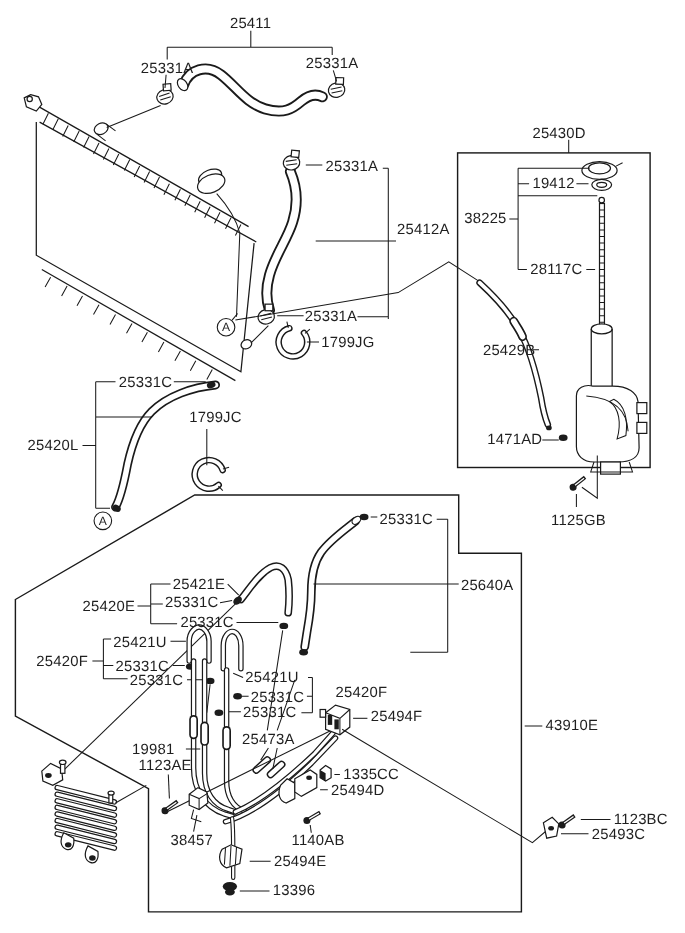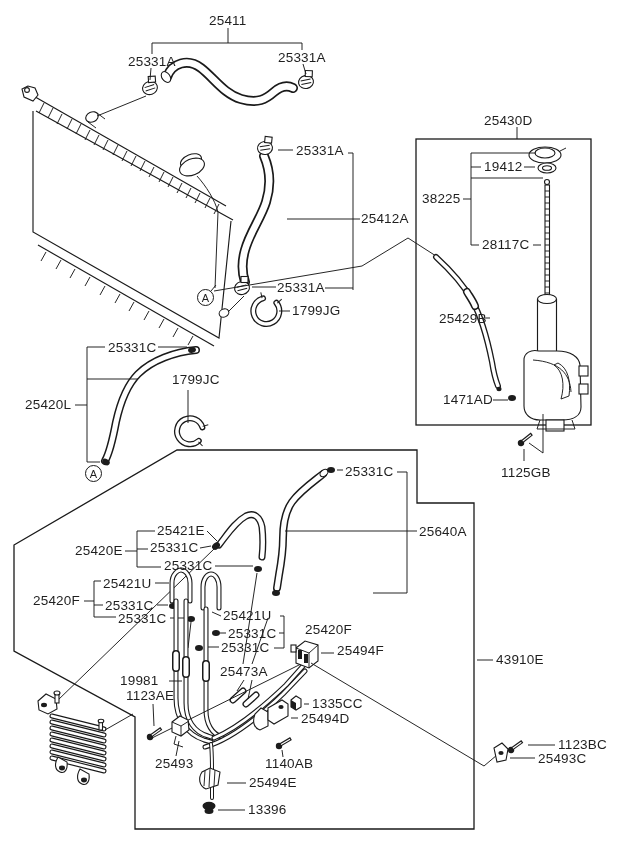--- a/index.html
+++ b/index.html
@@ -357,21 +357,21 @@
     <ellipse class="dk" cx="501" cy="753" rx="2.6" ry="2.1"></ellipse>
     <use href="#bolt" transform="translate(511,750) rotate(-5)"></use>
     <path class="lt" d="M528,745 H555 M510,758 H535"></path>
   </g>
 </svg>
 
 <div class="lbl" style="left:209px;top:14px">25411</div>
 <div class="lbl" style="left:128px;top:55px">25331A</div>
 <div class="lbl" style="left:278px;top:51px">25331A</div>
 <div class="lbl" style="left:296px;top:144px">25331A</div>
-<div class="lbl" style="left:361px;top:212px">25412A</div>
+<div class="lbl" style="left:361px;top:202px">25412A</div>
 <div class="lbl" style="left:277px;top:281px">25331A</div>
 <div class="lbl" style="left:292px;top:304px">1799JG</div>
 <div class="lbl" style="left:108px;top:341px">25331C</div>
 <div class="lbl" style="left:172px;top:373px">1799JC</div>
 <div class="lbl" style="left:25px;top:398px">25420L</div>
 <div class="lbl" style="left:484px;top:114px">25430D</div>
 <div class="lbl" style="left:484px;top:160px">19412</div>
 <div class="lbl" style="left:422px;top:192px">38225</div>
 <div class="lbl" style="left:482px;top:238px">28117C</div>
 <div class="lbl" style="left:439px;top:312px">25429B</div>
@@ -391,21 +391,21 @@
 <div class="lbl" style="left:228px;top:627px">25331C</div>
 <div class="lbl" style="left:221px;top:641px">25331C</div>
 <div class="lbl" style="left:305px;top:623px">25420F</div>
 <div class="lbl" style="left:337px;top:644px">25494F</div>
 <div class="lbl" style="left:496px;top:653px">43910E</div>
 <div class="lbl" style="left:120px;top:674px">19981</div>
 <div class="lbl" style="left:126px;top:689px">1123AE</div>
 <div class="lbl" style="left:220px;top:665px">25473A</div>
 <div class="lbl" style="left:312px;top:697px">1335CC</div>
 <div class="lbl" style="left:301px;top:712px">25494D</div>
-<div class="lbl" style="left:155px;top:757px">25493</div>
+<div class="lbl" style="left:155px;top:757px">38457</div>
 <div class="lbl" style="left:265px;top:757px">1140AB</div>
 <div class="lbl" style="left:249px;top:776px">25494E</div>
 <div class="lbl" style="left:248px;top:803px">13396</div>
 <div class="lbl" style="left:558px;top:738px">1123BC</div>
 <div class="lbl" style="left:538px;top:752px">25493C</div>
 
 <div class="marker" style="left:197px;top:289px">
       <span>A</span>
     </div>
 <div class="marker" style="left:85px;top:465px">

